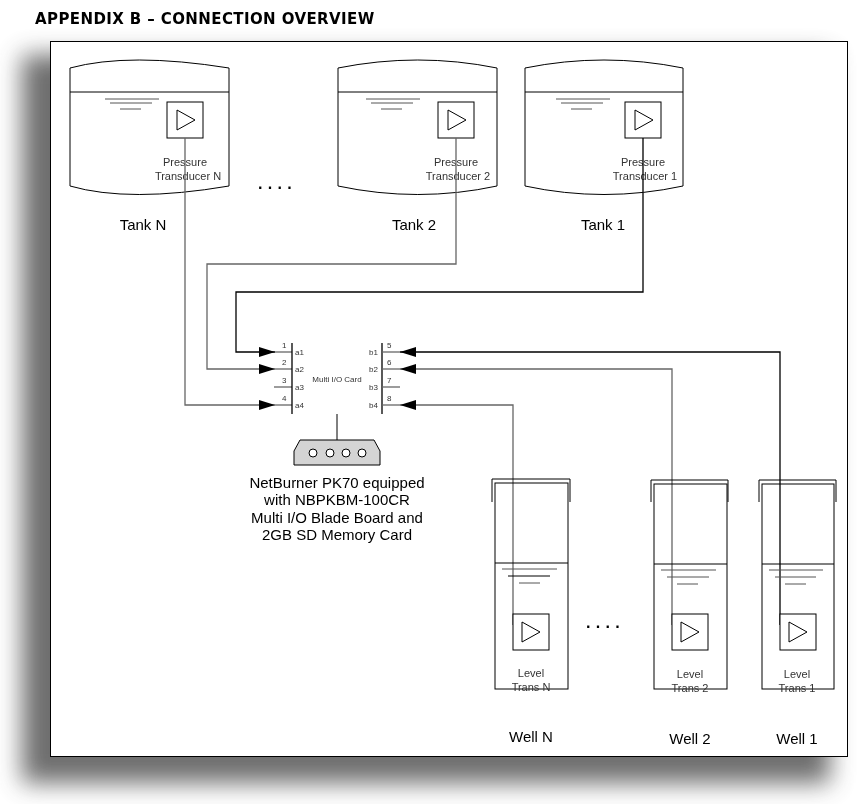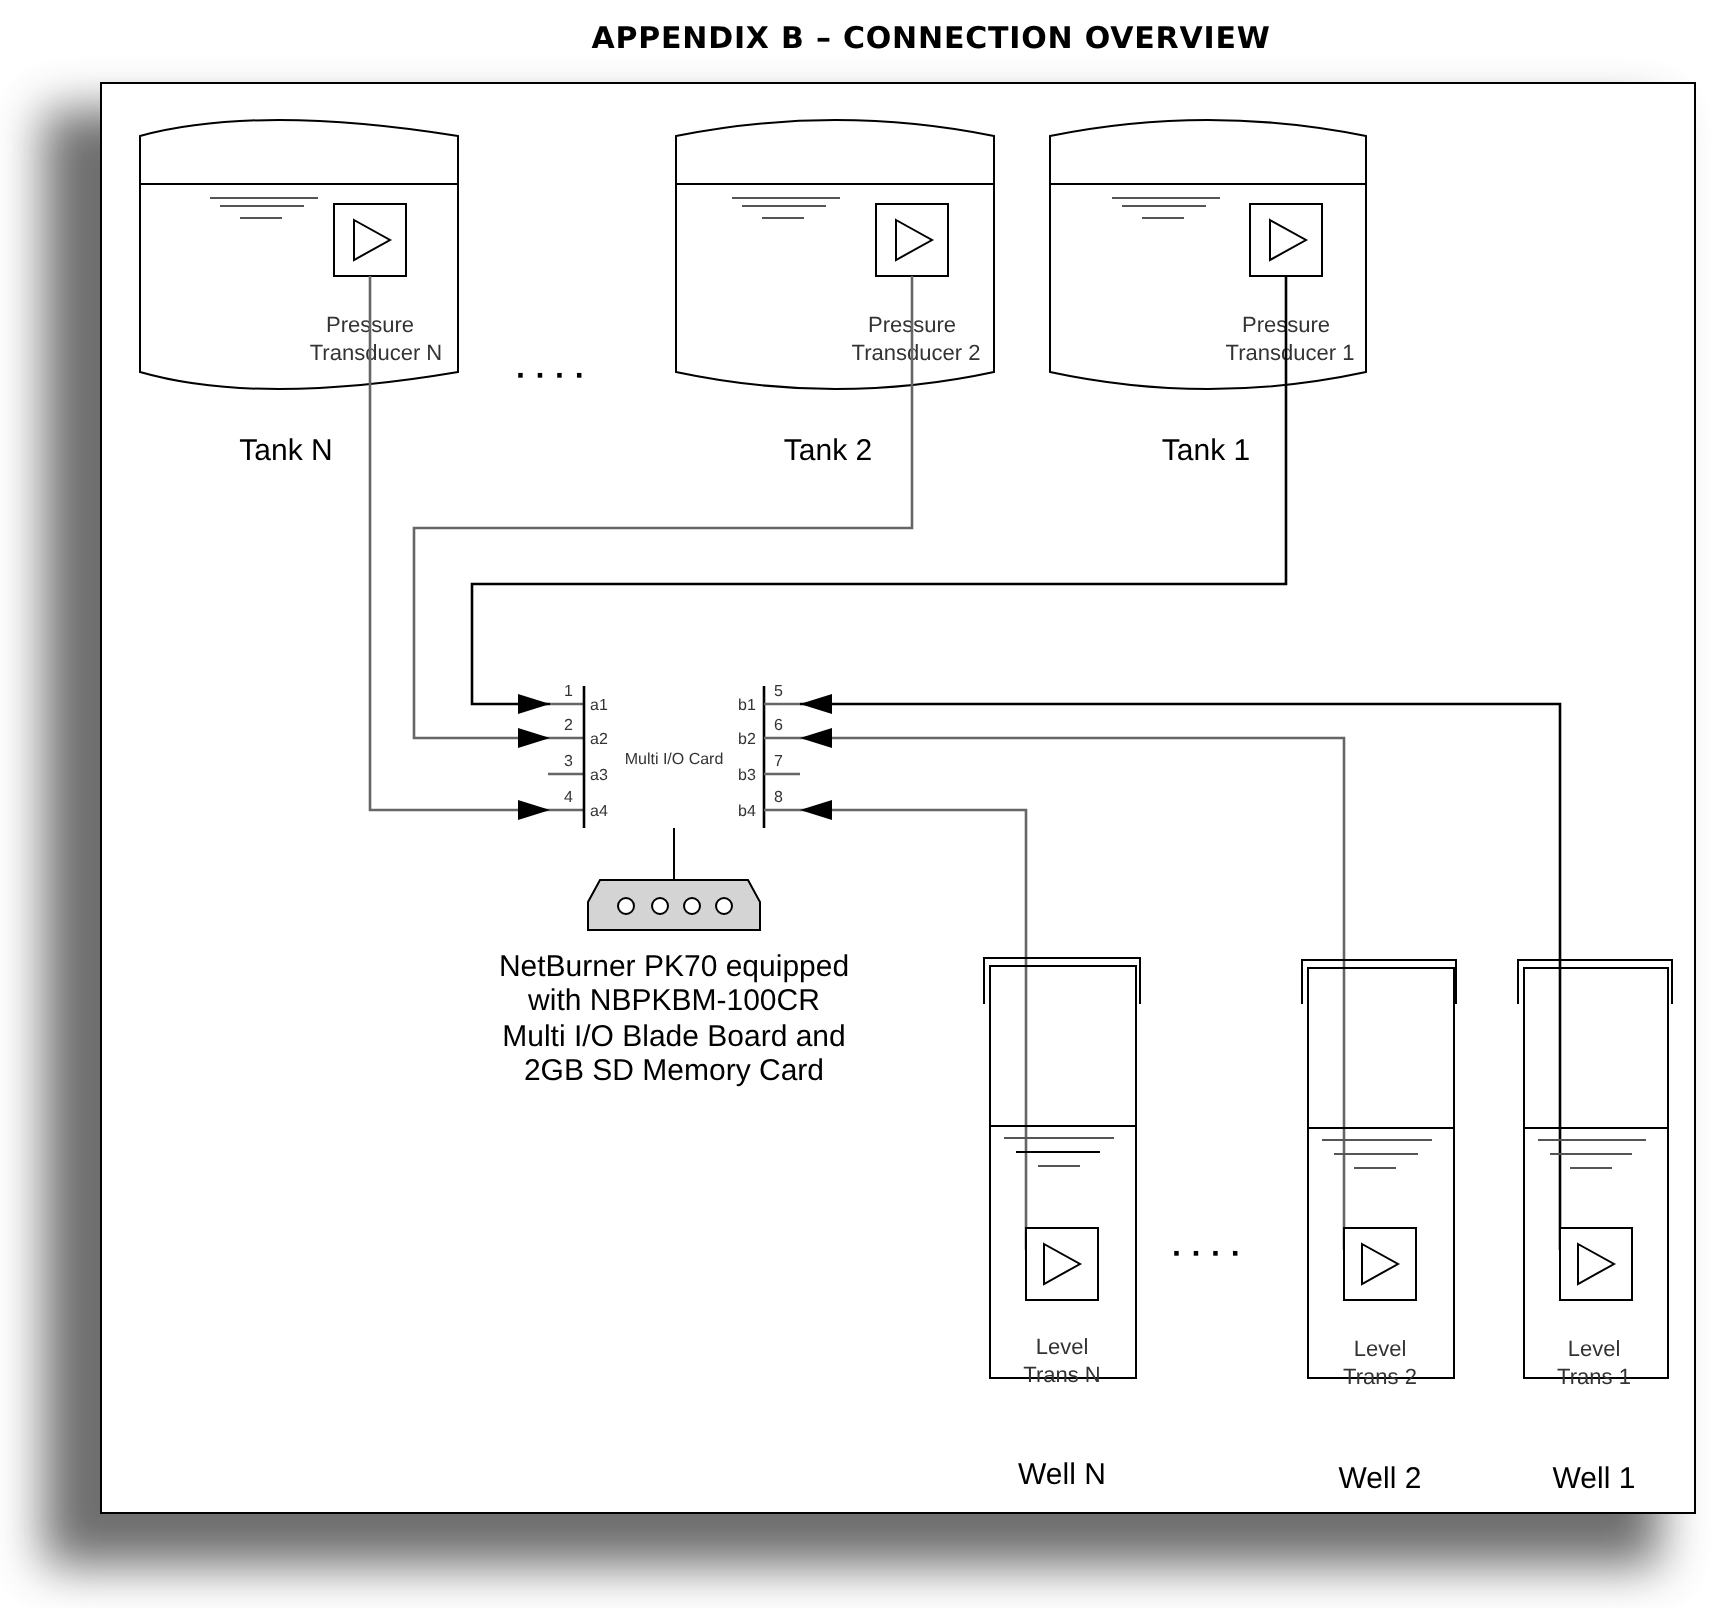--- a/index.html
+++ b/index.html
@@ -1,17 +1,17 @@
 <!DOCTYPE html>
 <html><head>
 <meta charset="utf-8">
 <style>
   html, body { margin:0; padding:0; background:#ffffff; }
   body { width:861px; height:804px; position:relative; overflow:hidden; font-family:"Liberation Sans", sans-serif; }
-  #title { position:absolute; left:0; top:10px; width:861px; text-align:center; font-family:"DejaVu Sans", sans-serif; font-weight:bold; font-size:15px; letter-spacing:0.4px; color:#000; }
+  #title { position:absolute; left:0; top:10px; width:861px; text-align:left; font-family:"DejaVu Sans", sans-serif; font-weight:bold; font-size:15px; letter-spacing:0.4px; color:#000; }
   #title span { position:relative; left:35px; }
   #shadow { position:absolute; left:22px; top:55px; width:808px; height:728px; background:#555; filter:blur(12px); opacity:0.85; }
   #frame { position:absolute; left:50px; top:41px; width:798px; height:716px; background:#fff; border:1px solid #000; box-sizing:border-box; }
   svg { position:absolute; left:0; top:0; }
   .lbl { font-family:"Liberation Sans", sans-serif; fill:#000; }
   .glbl { font-family:"Liberation Sans", sans-serif; fill:#333; }
 </style>
 </head>
 <body>
 

